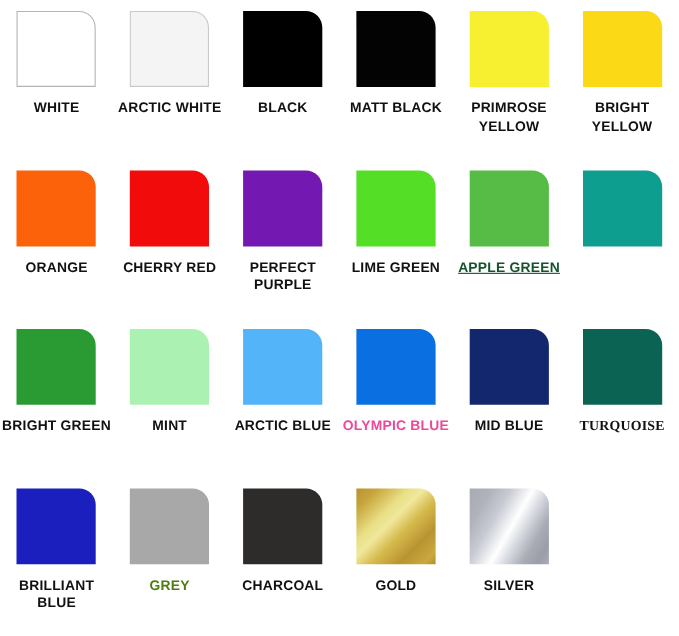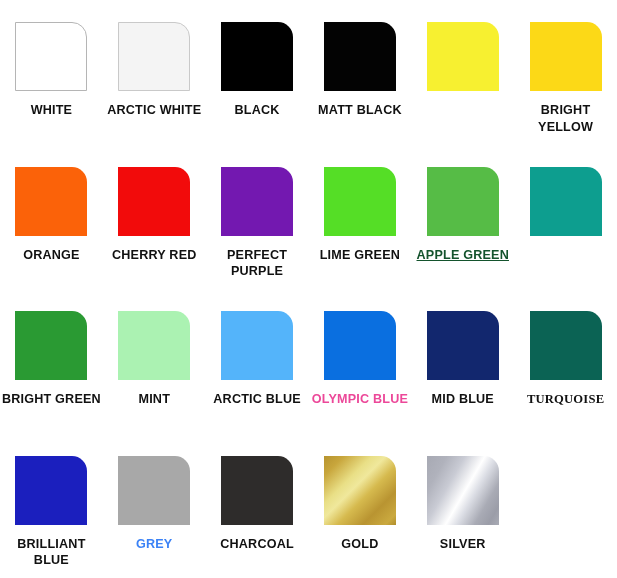--- a/index.html
+++ b/index.html
@@ -22,21 +22,21 @@
     display: grid;
     grid-template-columns: repeat(6, 1fr);
     grid-template-rows: repeat(4, 144.5px);
     padding: 0;
   }
   .swatch-cell {
     display: flex;
     flex-direction: column;
     align-items: center;
     justify-content: flex-start;
-    padding-top: 22px;
+    padding-top: 10px;
     box-sizing: border-box;
   }
   .swatch-chip {
     width: 72px;
     height: 69px;
     border-radius: 0 15px 0 0;
     box-sizing: border-box;
     flex: 0 0 auto;
   }
   .swatch-chip.bordered {
@@ -70,20 +70,21 @@
     <div class="swatch-cell">
       <div class="swatch-chip" style="background: rgb(0, 0, 0);"></div>
       <div class="swatch-label" style="color: rgb(17, 17, 17);">BLACK</div>
     </div>
     <div class="swatch-cell">
       <div class="swatch-chip" style="background: rgb(3, 3, 3);"></div>
       <div class="swatch-label" style="color: rgb(17, 17, 17);">MATT BLACK</div>
     </div>
     <div class="swatch-cell">
       <div class="swatch-chip" style="background: rgb(247, 240, 48);"></div>
+      <div class="swatch-label" style="color: rgb(17, 17, 17);">PRIMROSE YELLOW</div>
     </div>
     <div class="swatch-cell">
       <div class="swatch-chip" style="background: rgb(252, 217, 23);"></div>
       <div class="swatch-label" style="color: rgb(17, 17, 17);">BRIGHT YELLOW</div>
     </div>
     <div class="swatch-cell">
       <div class="swatch-chip" style="background: rgb(251, 98, 9);"></div>
       <div class="swatch-label" style="color: rgb(17, 17, 17);">ORANGE</div>
     </div>
     <div class="swatch-cell">
@@ -128,21 +129,21 @@
     <div class="swatch-cell">
       <div class="swatch-chip" style="background: rgb(11, 99, 84);"></div>
       <div class="swatch-label" style="color: rgb(17, 17, 17); font-family: Liberation Serif, serif;">TURQUOISE</div>
     </div>
     <div class="swatch-cell">
       <div class="swatch-chip" style="background: rgb(27, 31, 190);"></div>
       <div class="swatch-label" style="color: rgb(17, 17, 17);">BRILLIANT BLUE</div>
     </div>
     <div class="swatch-cell">
       <div class="swatch-chip" style="background: rgb(168, 168, 168);"></div>
-      <div class="swatch-label" style="color: #3b82f6;">GREY</div>
+      <div class="swatch-label" style="color: #4d7c0f;">GREY</div>
     </div>
     <div class="swatch-cell">
       <div class="swatch-chip" style="background: rgb(46, 44, 43);"></div>
       <div class="swatch-label" style="color: rgb(17, 17, 17);">CHARCOAL</div>
     </div>
     <div class="swatch-cell">
       <div class="swatch-chip" style="background: linear-gradient(135deg, rgb(182, 147, 47) 0%, rgb(200, 166, 60) 14%, rgb(233, 223, 134) 34%, rgb(240, 232, 156) 44%, rgb(214, 186, 78) 58%, rgb(185, 148, 49) 76%, rgb(202, 169, 63) 92%, rgb(176, 141, 43) 100%);"></div>
       <div class="swatch-label" style="color: rgb(17, 17, 17);">GOLD</div>
     </div>
     <div class="swatch-cell">

